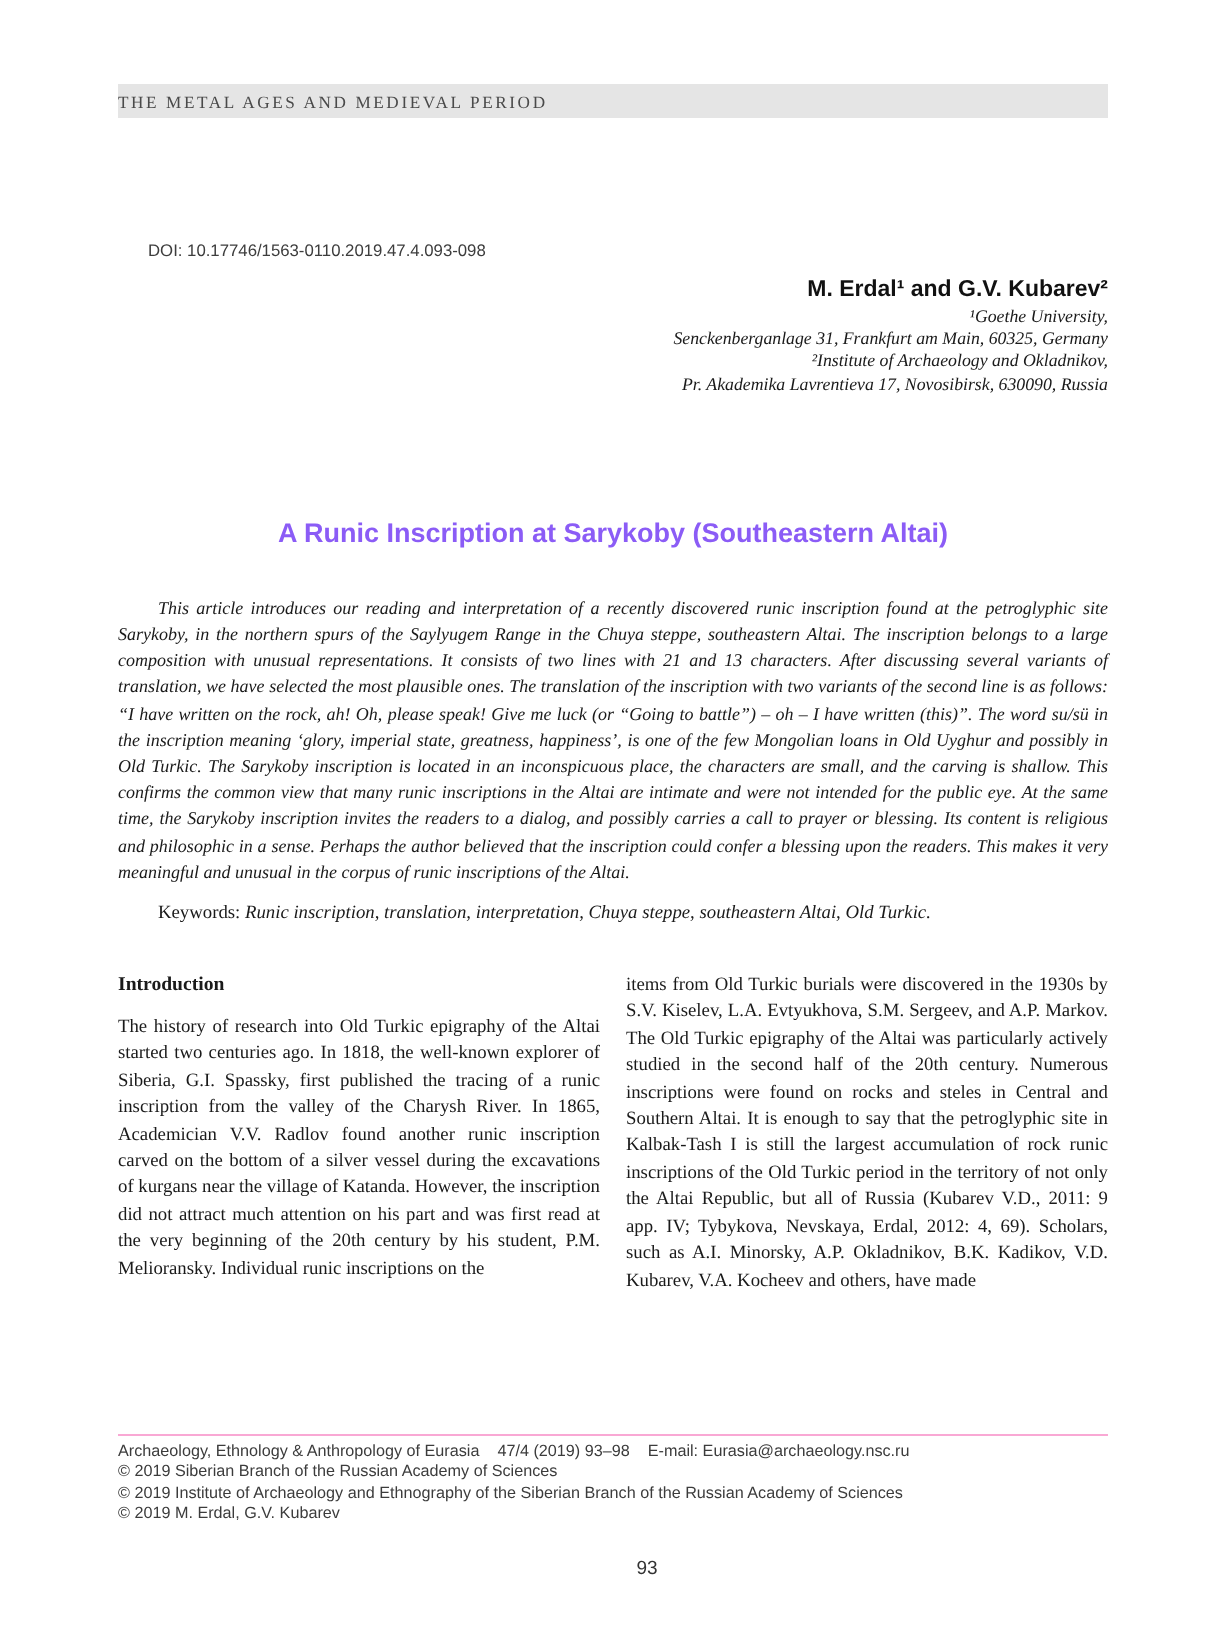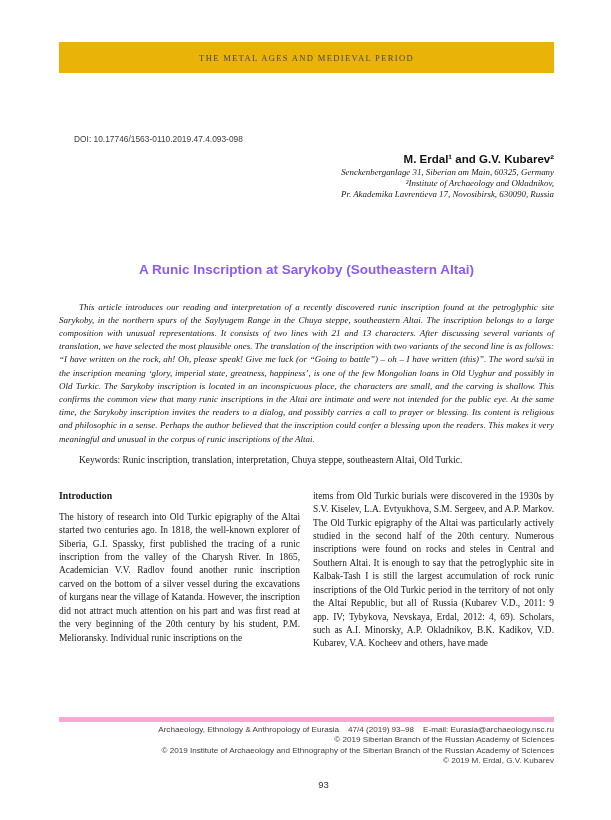--- a/index.html
+++ b/index.html
@@ -10,25 +10,25 @@
     height: 820px;
     background: #ffffff;
     font-family: "Liberation Serif", serif;
     color: #1a1a1a;
     overflow: hidden;
   }
   .content { margin-left: 59px; margin-right: 57px; }
 
   .running-head-band {
     margin-top: 42px;
-    height: 31px;
-    background: #eab308;
+    height: 17px;
+    background: #e5e5e5;
     display: flex;
     align-items: center;
-    justify-content: center;
+    justify-content: flex-start;
   }
   .running-head {
     font-family: "Liberation Serif", serif;
     font-size: 8.6px;
     letter-spacing: 1.3px;
     color: #4a4a4a;
   }
 
   .doi-line {
     margin-top: 61px;
@@ -75,21 +75,21 @@
     text-indent: 20px;
   }
 
   .keywords-paragraph {
     margin-top: 8px;
     font-size: 9.4px;
     line-height: 13px;
     text-indent: 20px;
   }
   .keywords-paragraph .kw-label { font-style: normal; }
-  .keywords-paragraph .kw-text { }
+  .keywords-paragraph .kw-text { font-style: italic; }
 
   .columns {
     margin-top: 23px;
     display: flex;
     gap: 13px;
   }
   .column { flex: 1; }
   .section-heading {
     font-weight: bold;
     font-size: 9.8px;
@@ -99,23 +99,23 @@
     font-size: 9.4px;
     line-height: 13.4px;
     text-align: justify;
   }
 
   .footer-area {
     position: absolute;
     left: 59px;
     right: 57px;
     top: 717px;
-    border-top: 5px solid #f9a8d4;
+    border-top: 1px solid #f9a8d4;
     padding-top: 3px;
-    text-align: right;
+    text-align: left;
   }
   .footer-line {
     font-family: "Liberation Sans", sans-serif;
     font-size: 8.1px;
     line-height: 10.4px;
     color: #3c3c3c;
   }
   .page-number {
     position: absolute;
     top: 779px;
@@ -134,21 +134,22 @@
   <div class="content">
 
     <div class="running-head-band">
       <span class="running-head">THE METAL AGES AND MEDIEVAL PERIOD</span>
     </div>
 
     <div class="doi-line">DOI: 10.17746/1563-0110.2019.47.4.093-098</div>
 
     <div class="authors-block">
       <div class="authors-line">M. Erdal¹ and G.V. Kubarev²</div>
-      <div class="affiliation-line">Senckenberganlage 31, Siberian am Main, 60325, Germany</div>
+      <div class="affiliation-line">¹Goethe University,</div>
+      <div class="affiliation-line">Senckenberganlage 31, Frankfurt am Main, 60325, Germany</div>
       <div class="affiliation-line">²Institute of Archaeology and Okladnikov,</div>
       <div class="affiliation-line">Pr. Akademika Lavrentieva 17, Novosibirsk, 630090, Russia</div>
     </div>
 
     <h1 class="paper-title">A Runic Inscription at Sarykoby (Southeastern Altai)</h1>
 
     <p class="abstract-paragraph">This article introduces our reading and interpretation of a recently discovered runic inscription found at the petroglyphic site Sarykoby, in the northern spurs of the Saylyugem Range in the Chuya steppe, southeastern Altai. The inscription belongs to a large composition with unusual representations. It consists of two lines with 21 and 13 characters. After discussing several variants of translation, we have selected the most plausible ones. The translation of the inscription with two variants of the second line is as follows: “I have written on the rock, ah! Oh, please speak! Give me luck (or “Going to battle”) – oh – I have written (this)”. The word su/sü in the inscription meaning ‘glory, imperial state, greatness, happiness’, is one of the few Mongolian loans in Old Uyghur and possibly in Old Turkic. The Sarykoby inscription is located in an inconspicuous place, the characters are small, and the carving is shallow. This confirms the common view that many runic inscriptions in the Altai are intimate and were not intended for the public eye. At the same time, the Sarykoby inscription invites the readers to a dialog, and possibly carries a call to prayer or blessing. Its content is religious and philosophic in a sense. Perhaps the author believed that the inscription could confer a blessing upon the readers. This makes it very meaningful and unusual in the corpus of runic inscriptions of the Altai.</p>
 
     <p class="keywords-paragraph"><span class="kw-label">Keywords:</span> <span class="kw-text">Runic inscription, translation, interpretation, Chuya steppe, southeastern Altai, Old Turkic.</span></p>
 

